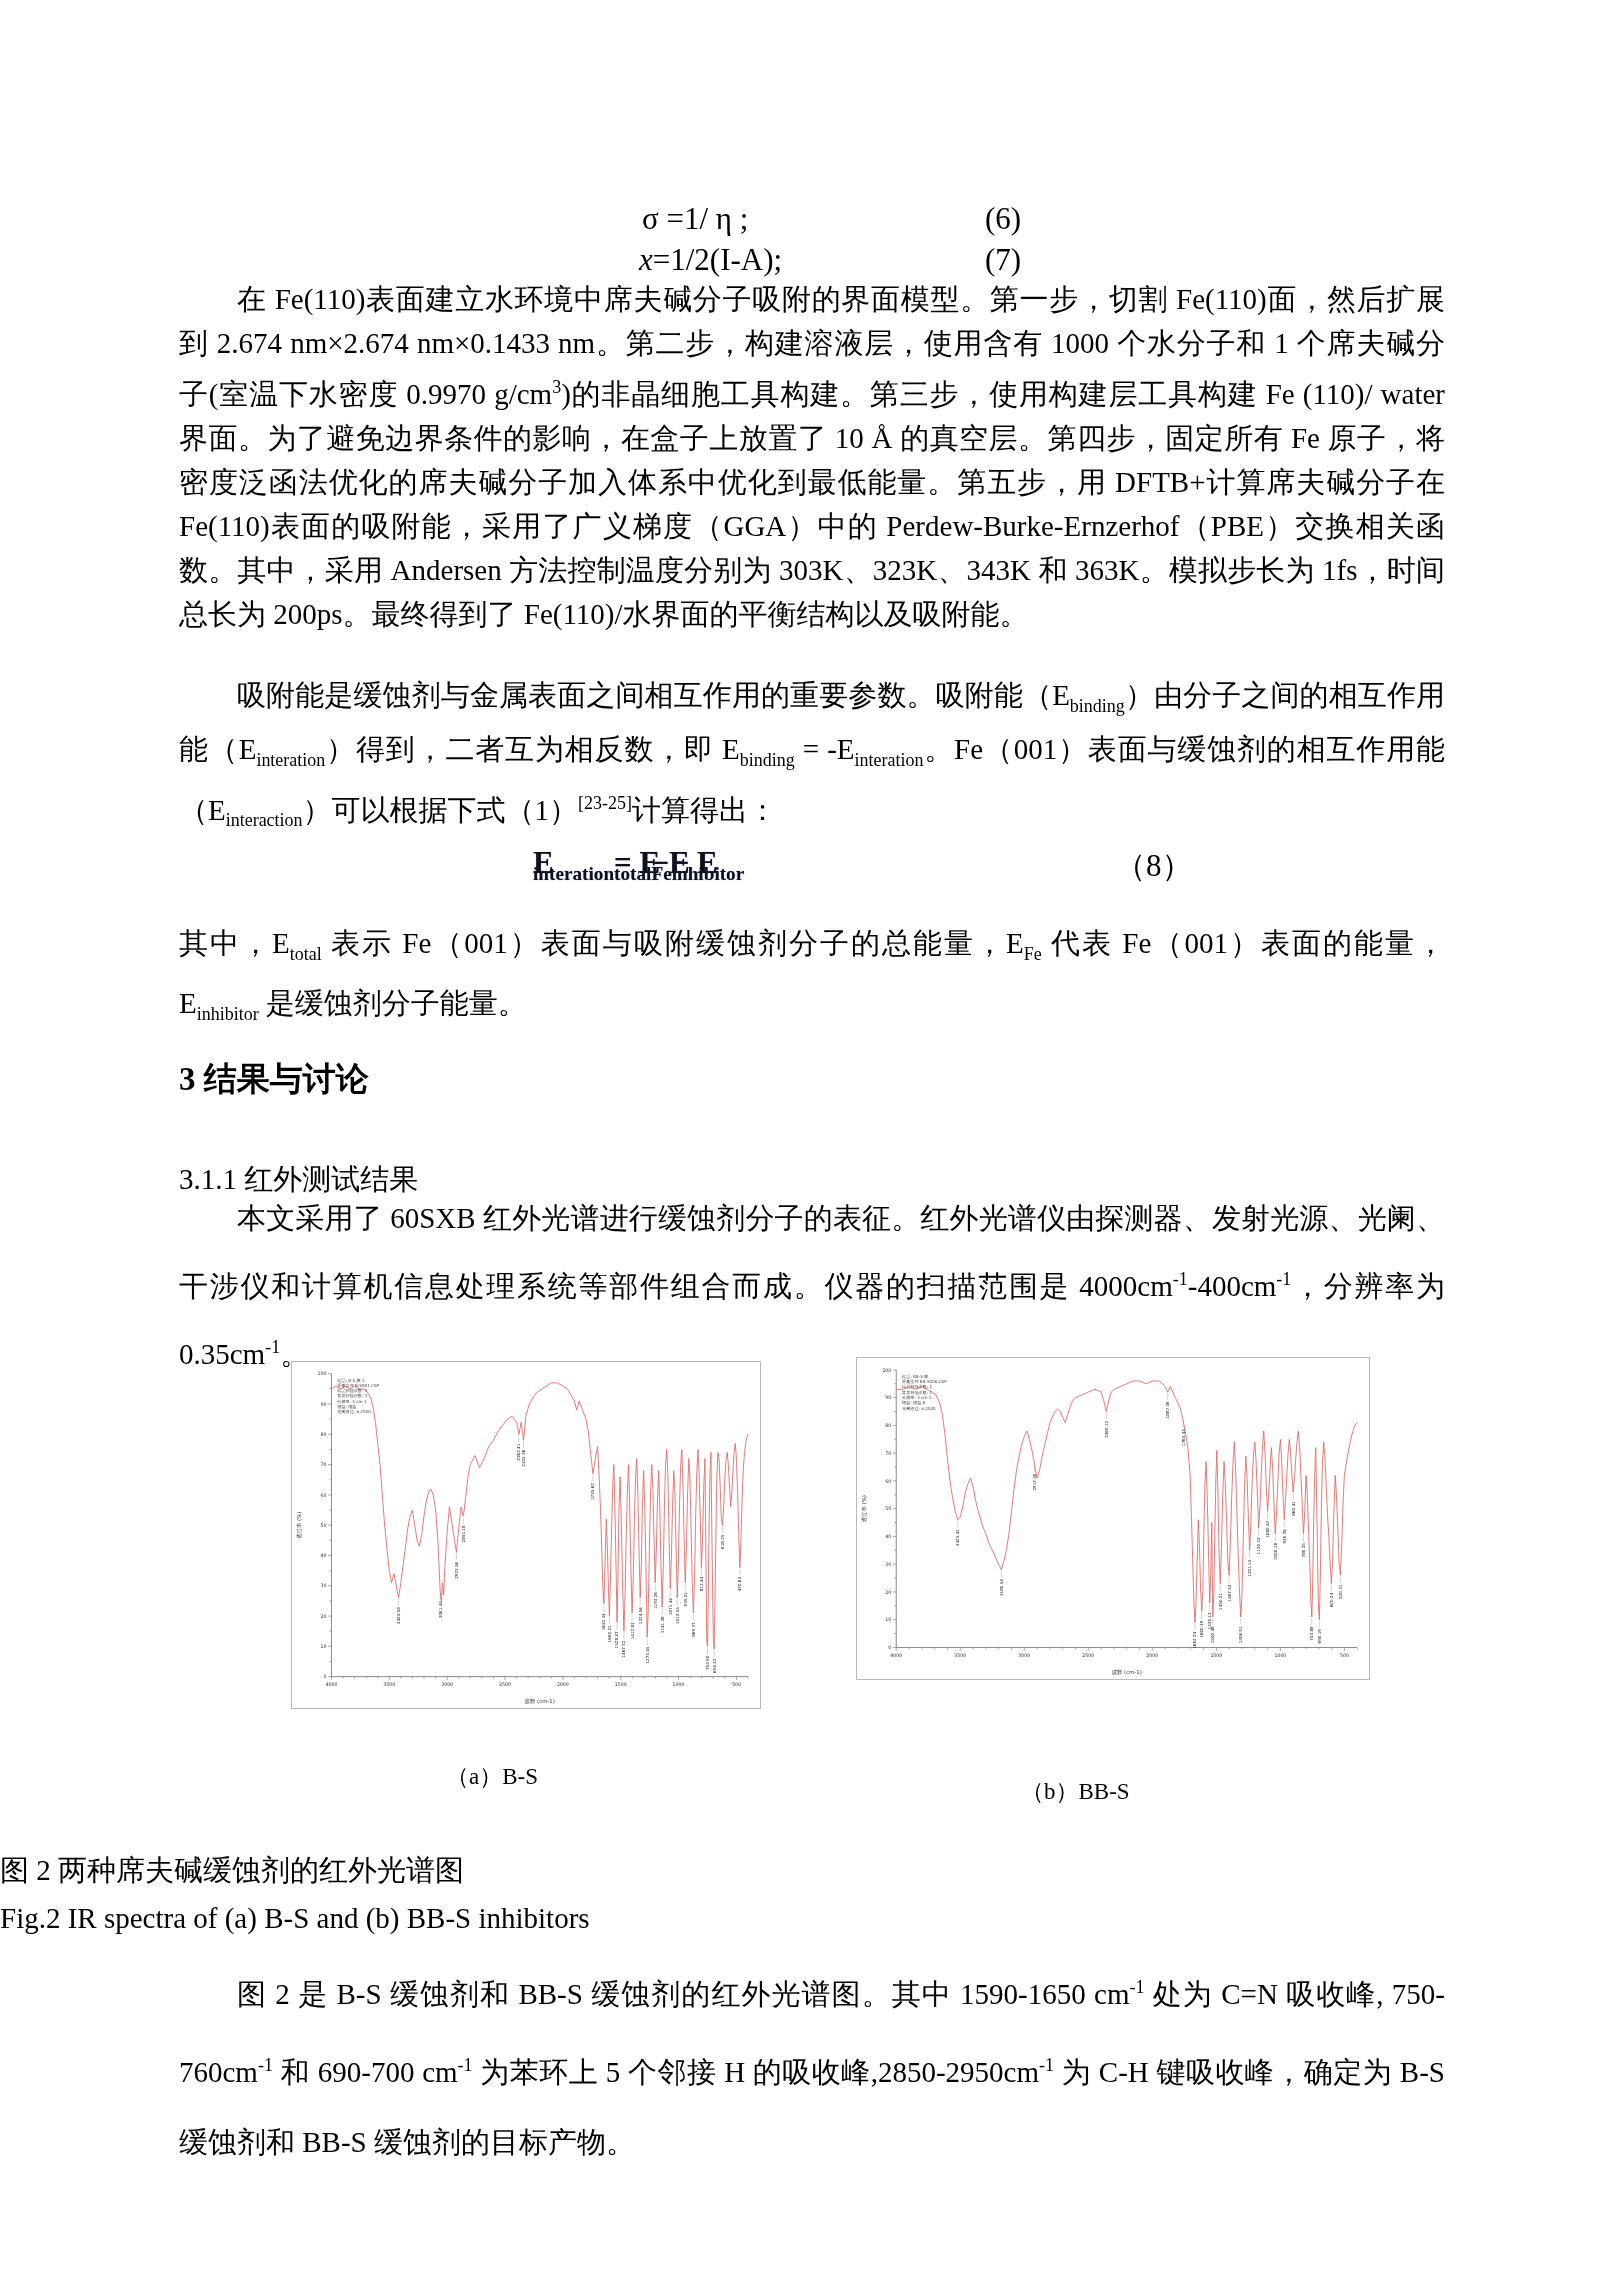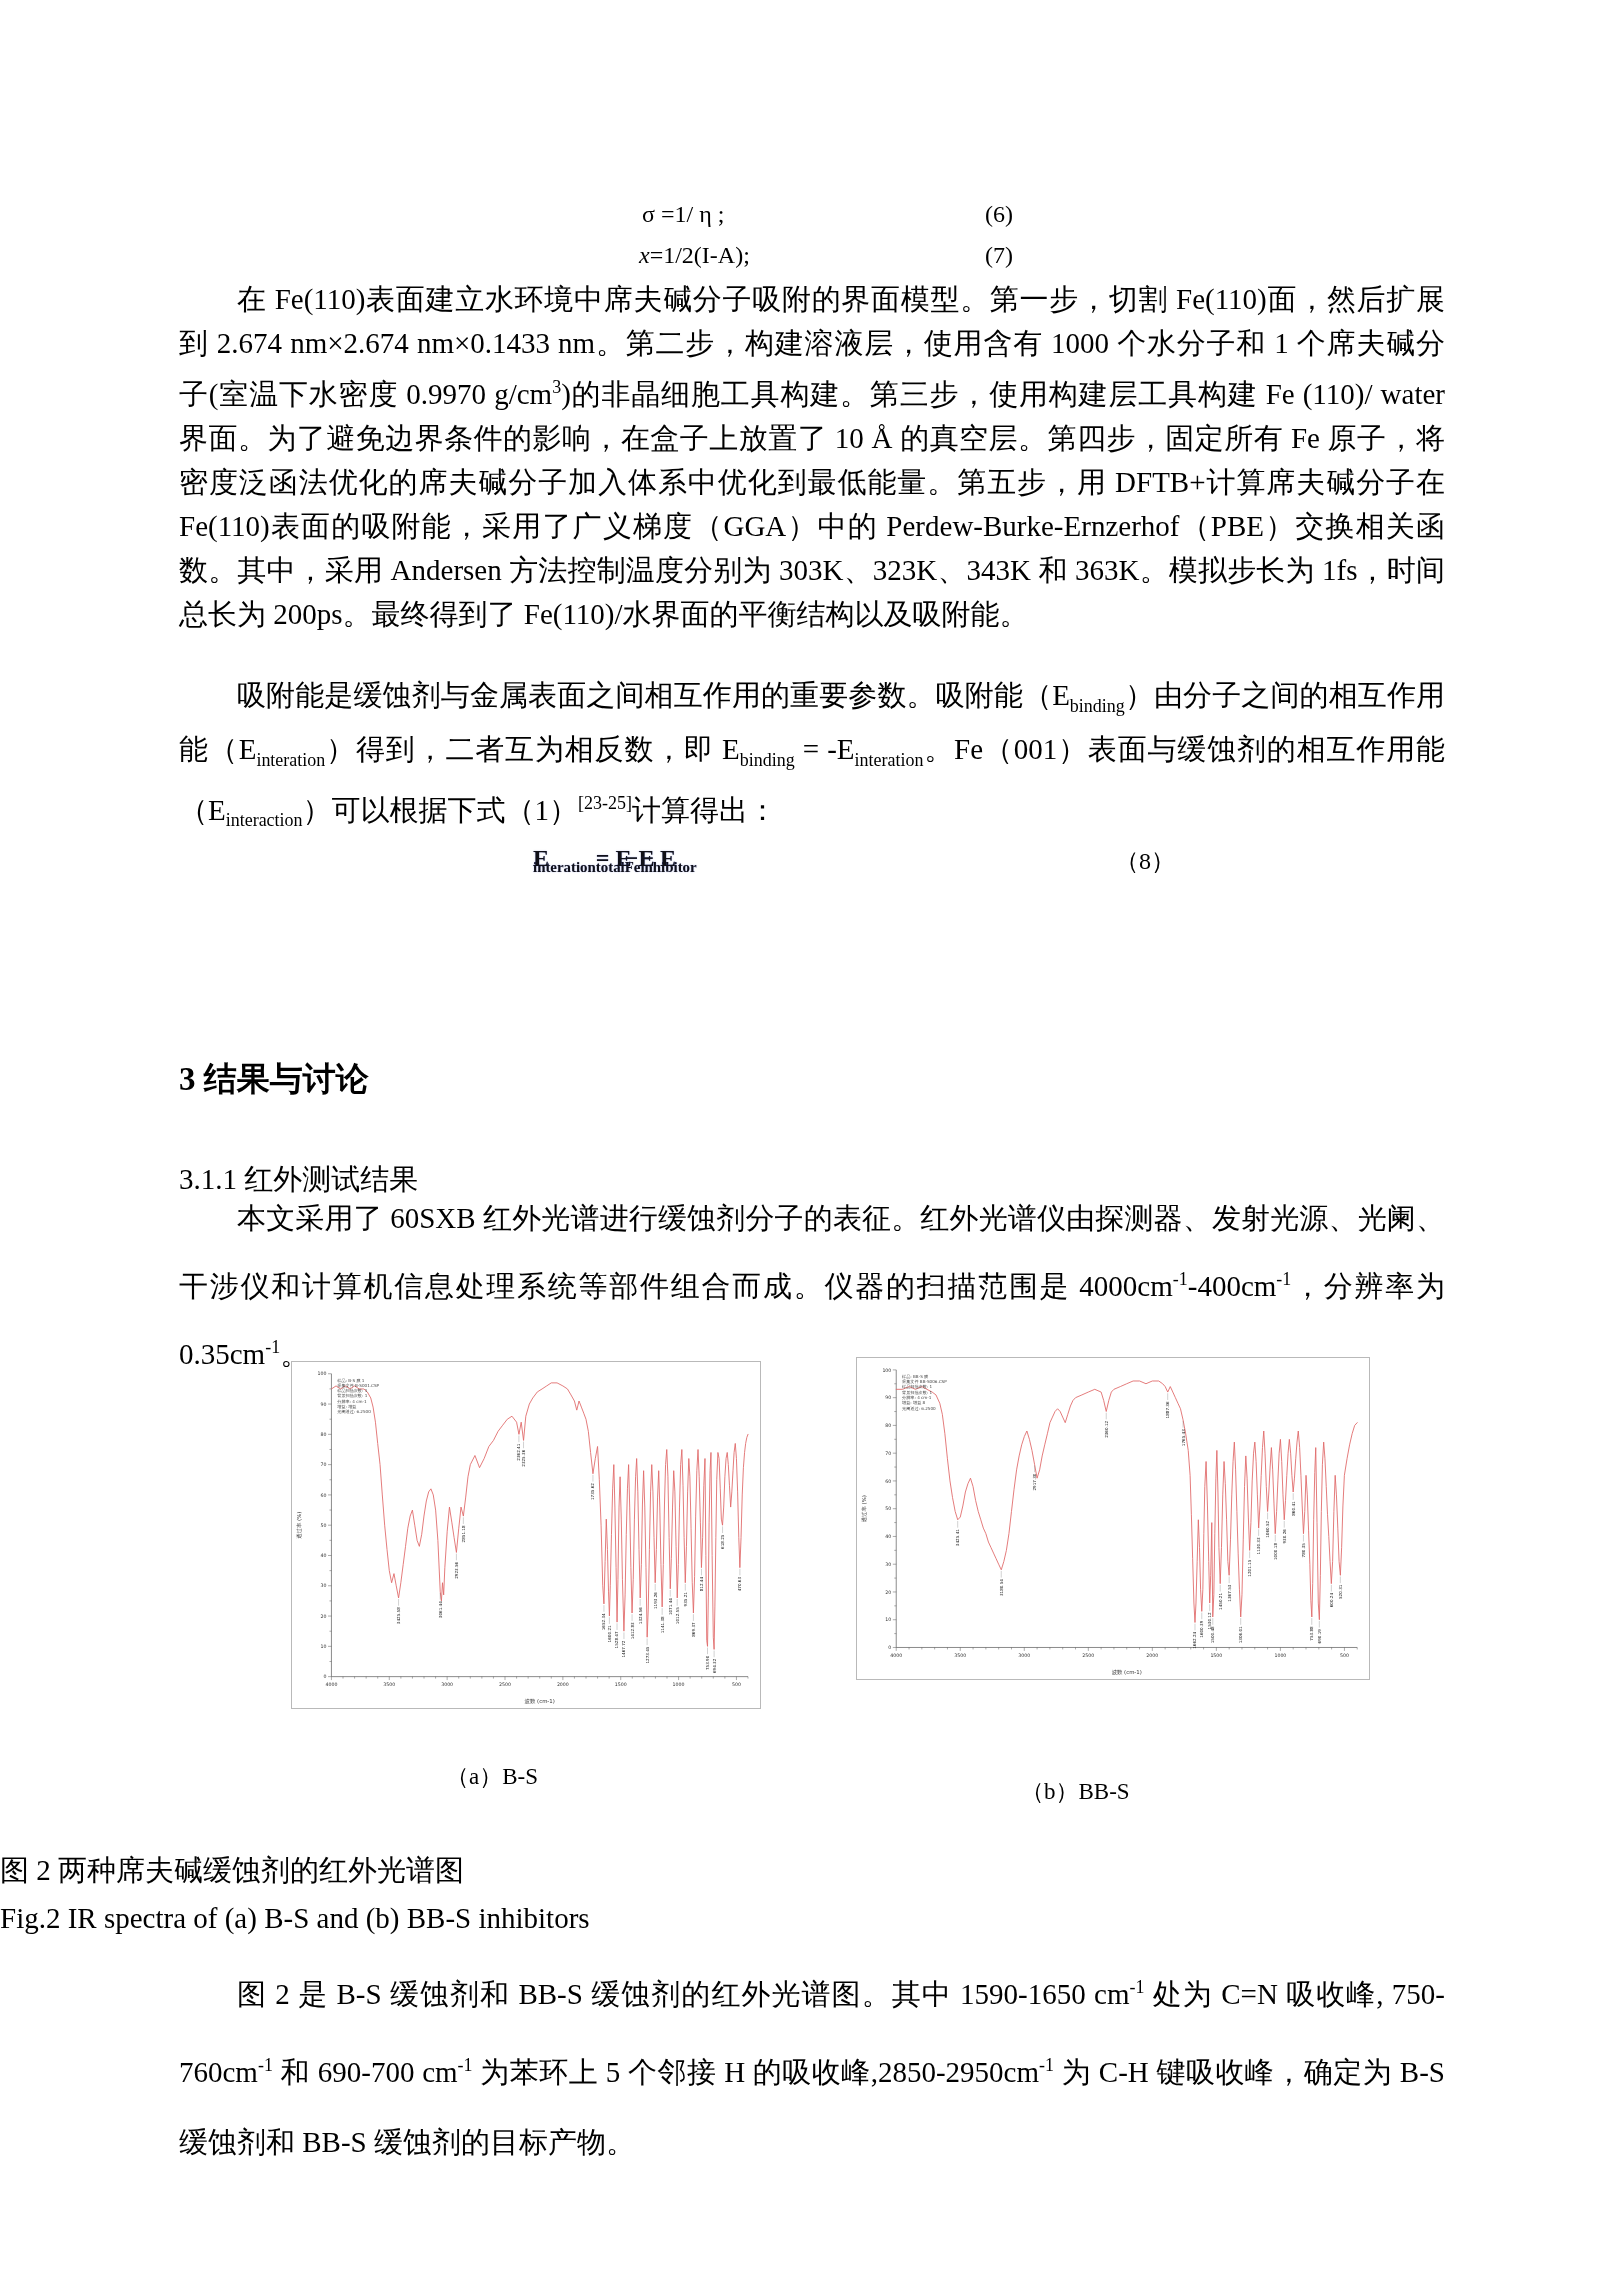--- a/index.html
+++ b/index.html
@@ -1,20 +1,20 @@
 <!DOCTYPE html>
 <html><head>
 <meta charset="utf-8">
 <style>
   html,body{margin:0;padding:0;background:#e8e8e8;}
   .page{position:relative;width:1620px;height:2293px;background:#ffffff;margin:0 auto;
         font-family:"Liberation Serif","DejaVu Serif",serif;color:#000;overflow:hidden;}
   .para{position:absolute;left:179px;width:1266px;font-size:29px;text-align:justify;}
   .indent{text-indent:2em;}
-  .eqrow{position:absolute;left:179px;width:1266px;height:45px;font-size:24px;}
+  .eqrow{position:absolute;left:179px;width:1266px;height:45px;font-size:31px;}
   .eqrow span{position:absolute;top:0;white-space:nowrap;}
   .h1{position:absolute;left:179px;font-size:33px;font-weight:bold;}
   .h2{position:absolute;left:179px;font-size:29px;}
   .cap{position:absolute;font-size:23px;}
   .capcenter{position:absolute;left:0;width:1620px;text-align:left;font-size:29px;}
   .chartbox{position:absolute;background:#fff;border:1px solid #b9b9b9;}
   .chartbox svg{display:block;}
   sub{font-size:.62em;}
   sup{font-size:.62em;}
   .eq-img .eqtext{font-weight:bold;color:#101018;text-shadow:0 0 1.2px rgba(70,90,210,.55);}
@@ -39,20 +39,21 @@
 
   <div class="para indent" style="top:277px;line-height:44px"><span>在 Fe(110)表面建立水环境中席夫碱分子吸附的界面模型。第一步，切割 Fe(110)面，然后扩展到 2.674 nm×2.674 nm×0.1433 nm。第二步，构建溶液层，使用含有 1000 个水分子和 1 个席夫碱分子(室温下水密度 0.9970  g/cm</span><sup>3</sup><span>)的非晶细胞工具构建。第三步，使用构建层工具构建 Fe (110)/ water 界面。为了避免边界条件的影响，在盒子上放置了 10 Å 的真空层。第四步，固定所有 Fe 原子，将密度泛函法优化的席夫碱分子加入体系中优化到最低能量。第五步，用 DFTB+计算席夫碱分子在 Fe(110)表面的吸附能，采用了广义梯度（GGA）中的 Perdew-Burke-Ernzerhof（PBE）交换相关函数。其中，采用 Andersen 方法控制温度分别为 303K、323K、343K 和 363K。模拟步长为 1fs，时间总长为 200ps。最终得到了 Fe(110)/水界面的平衡结构以及吸附能。</span></div>
 
   <div class="para indent" style="top:674px;line-height:43px"><span>吸附能是缓蚀剂与金属表面之间相互作用的重要参数。吸附能（E</span><sub>binding</sub><span>）由分子之间的相互作用能（E</span><sub>interation</sub><span>）得到，二者互为相反数，即 E</span><sub>binding</sub><span> = -E</span><sub>interation</sub><span>。Fe（001）表面与缓蚀剂的相互作用能（E</span><sub>interaction</sub><span>）可以根据下式（1）</span><sup>[23-25]</sup><span>计算得出：</span></div>
 
   <div class="eqrow eq-img" style="top:845px">
     <span class="eqtext" style="left:354px"><span>E</span><sub>interation</sub><span> = E</span><sub>total</sub><span>−E</span><sub>Fe</sub><span> − E</span><sub>inhibitor</sub></span>
     <span class="eqnum" style="left:936px">（8）</span>
   </div>
 
+  <div class="para" style="top:919px;line-height:49px"><span>其中，E</span><sub>total</sub><span> 表示 Fe（001）表面与吸附缓蚀剂分子的总能量，E</span><sub>Fe</sub><span> 代表 Fe（001）表面的能量，E</span><sub>inhibitor</sub><span> 是缓蚀剂分子能量。</span></div>
 
   <div class="h1" style="top:1057px">3 结果与讨论</div>
   <div class="h2" style="top:1160px">3.1.1 红外测试结果</div>
 
   <div class="para indent" style="top:1188px;line-height:61px"><span>本文采用了 60SXB 红外光谱进行缓蚀剂分子的表征。红外光谱仪由探测器、发射光源、光阑、干涉仪和计算机信息处理系统等部件组合而成。仪器的扫描范围是 4000cm</span><sup>-1</sup><span>-400cm</span><sup>-1</sup><span>，分辨率为 0.35cm</span><sup>-1</sup><span>。</span></div>
 
   <div class="chartbox" style="left:291px;top:1361px;width:468px;height:346px">
     <svg width="468" height="346" viewBox="0 0 477 353">
         <line x1="40" y1="12" x2="40" y2="321" stroke="#555" stroke-width="0.7"></line>
         <line x1="40" y1="321" x2="465" y2="321" stroke="#555" stroke-width="0.7"></line>

